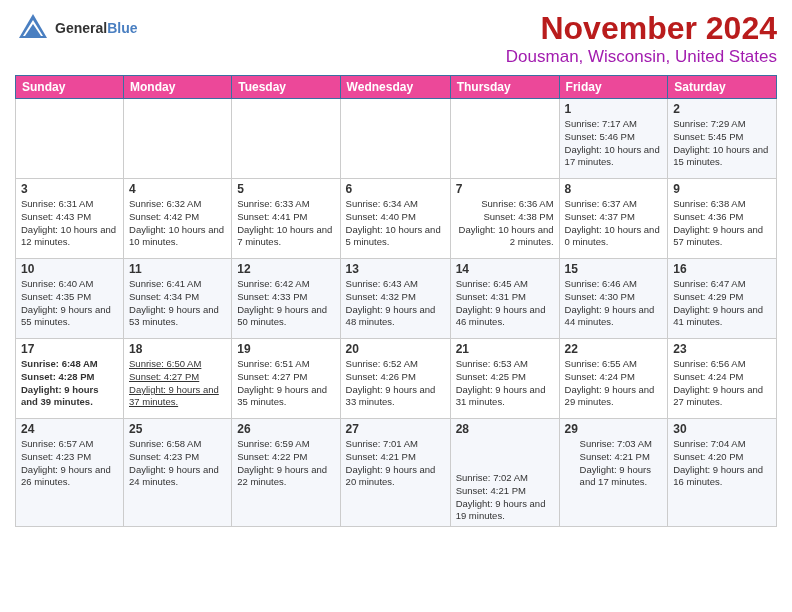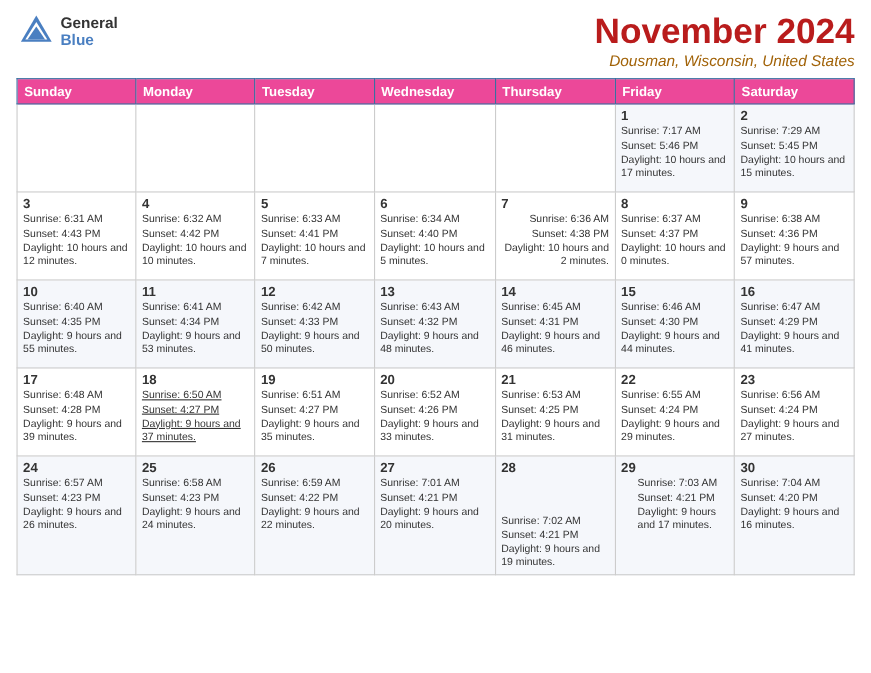--- a/index.html
+++ b/index.html
@@ -3,27 +3,27 @@
   <meta charset="utf-8">
   <style>
     * { margin: 0; padding: 0; box-sizing: border-box; }
     body { font-family: Arial, sans-serif; background: #fff; width: 792px; height: 612px; overflow: hidden; }
     
     .page { width: 792px; height: 612px; padding: 10px 15px; }
     
     .header-area { display: flex; align-items: flex-start; justify-content: space-between; margin-bottom: 8px; }
     
     .logo { display: flex; align-items: center; gap: 4px; }
-    .logo-text { display: flex; flex-direction: column; }
+    .logo-text { display: flex; }
     .logo-general { font-size: 14px; font-weight: bold; color: #333; }
     .logo-blue { font-size: 14px; font-weight: bold; color: #4a7fc1; }
     
     .title-area { text-align: right; }
     .main-title { font-size: 32px; font-weight: bold; color: #b91c1c; }
-    .subtitle { font-size: 14px; color: #a16207; font-style: italic; }
+    .subtitle { font-size: 17px; color: #a21caf; }
     
     .calendar { width: 100%; border-collapse: collapse; }
     
     .calendar th {
       background-color: #ec4899;
       color: white;
       text-align: left;
       padding: 4px 6px;
       font-size: 12px;
       border: 1px solid #3a6fa1;
@@ -185,21 +185,21 @@
           <td>
             <div class="day-num">16</div>
             <div class="day-info" style="white-space: pre-line;">Sunrise: 6:47 AM
 Sunset: 4:29 PM
 Daylight: 9 hours and 41 minutes.</div>
           </td>
         </tr>
         <tr>
           <td>
             <div class="day-num">17</div>
-            <div class="day-info" style="white-space: pre-line;">Sunrise: 6:48 AM
+            <div class="day-info" style="white-space: pre-line; font-weight: bold;">Sunrise: 6:48 AM
 Sunset: 4:28 PM
 Daylight: 9 hours and 39 minutes.</div>
           </td>
           <td>
             <div class="day-num">18</div>
             <div class="day-info" style="white-space: pre-line; text-decoration: underline;">Sunrise: 6:50 AM
 Sunset: 4:27 PM
 Daylight: 9 hours and 37 minutes.</div>
           </td>
           <td>

